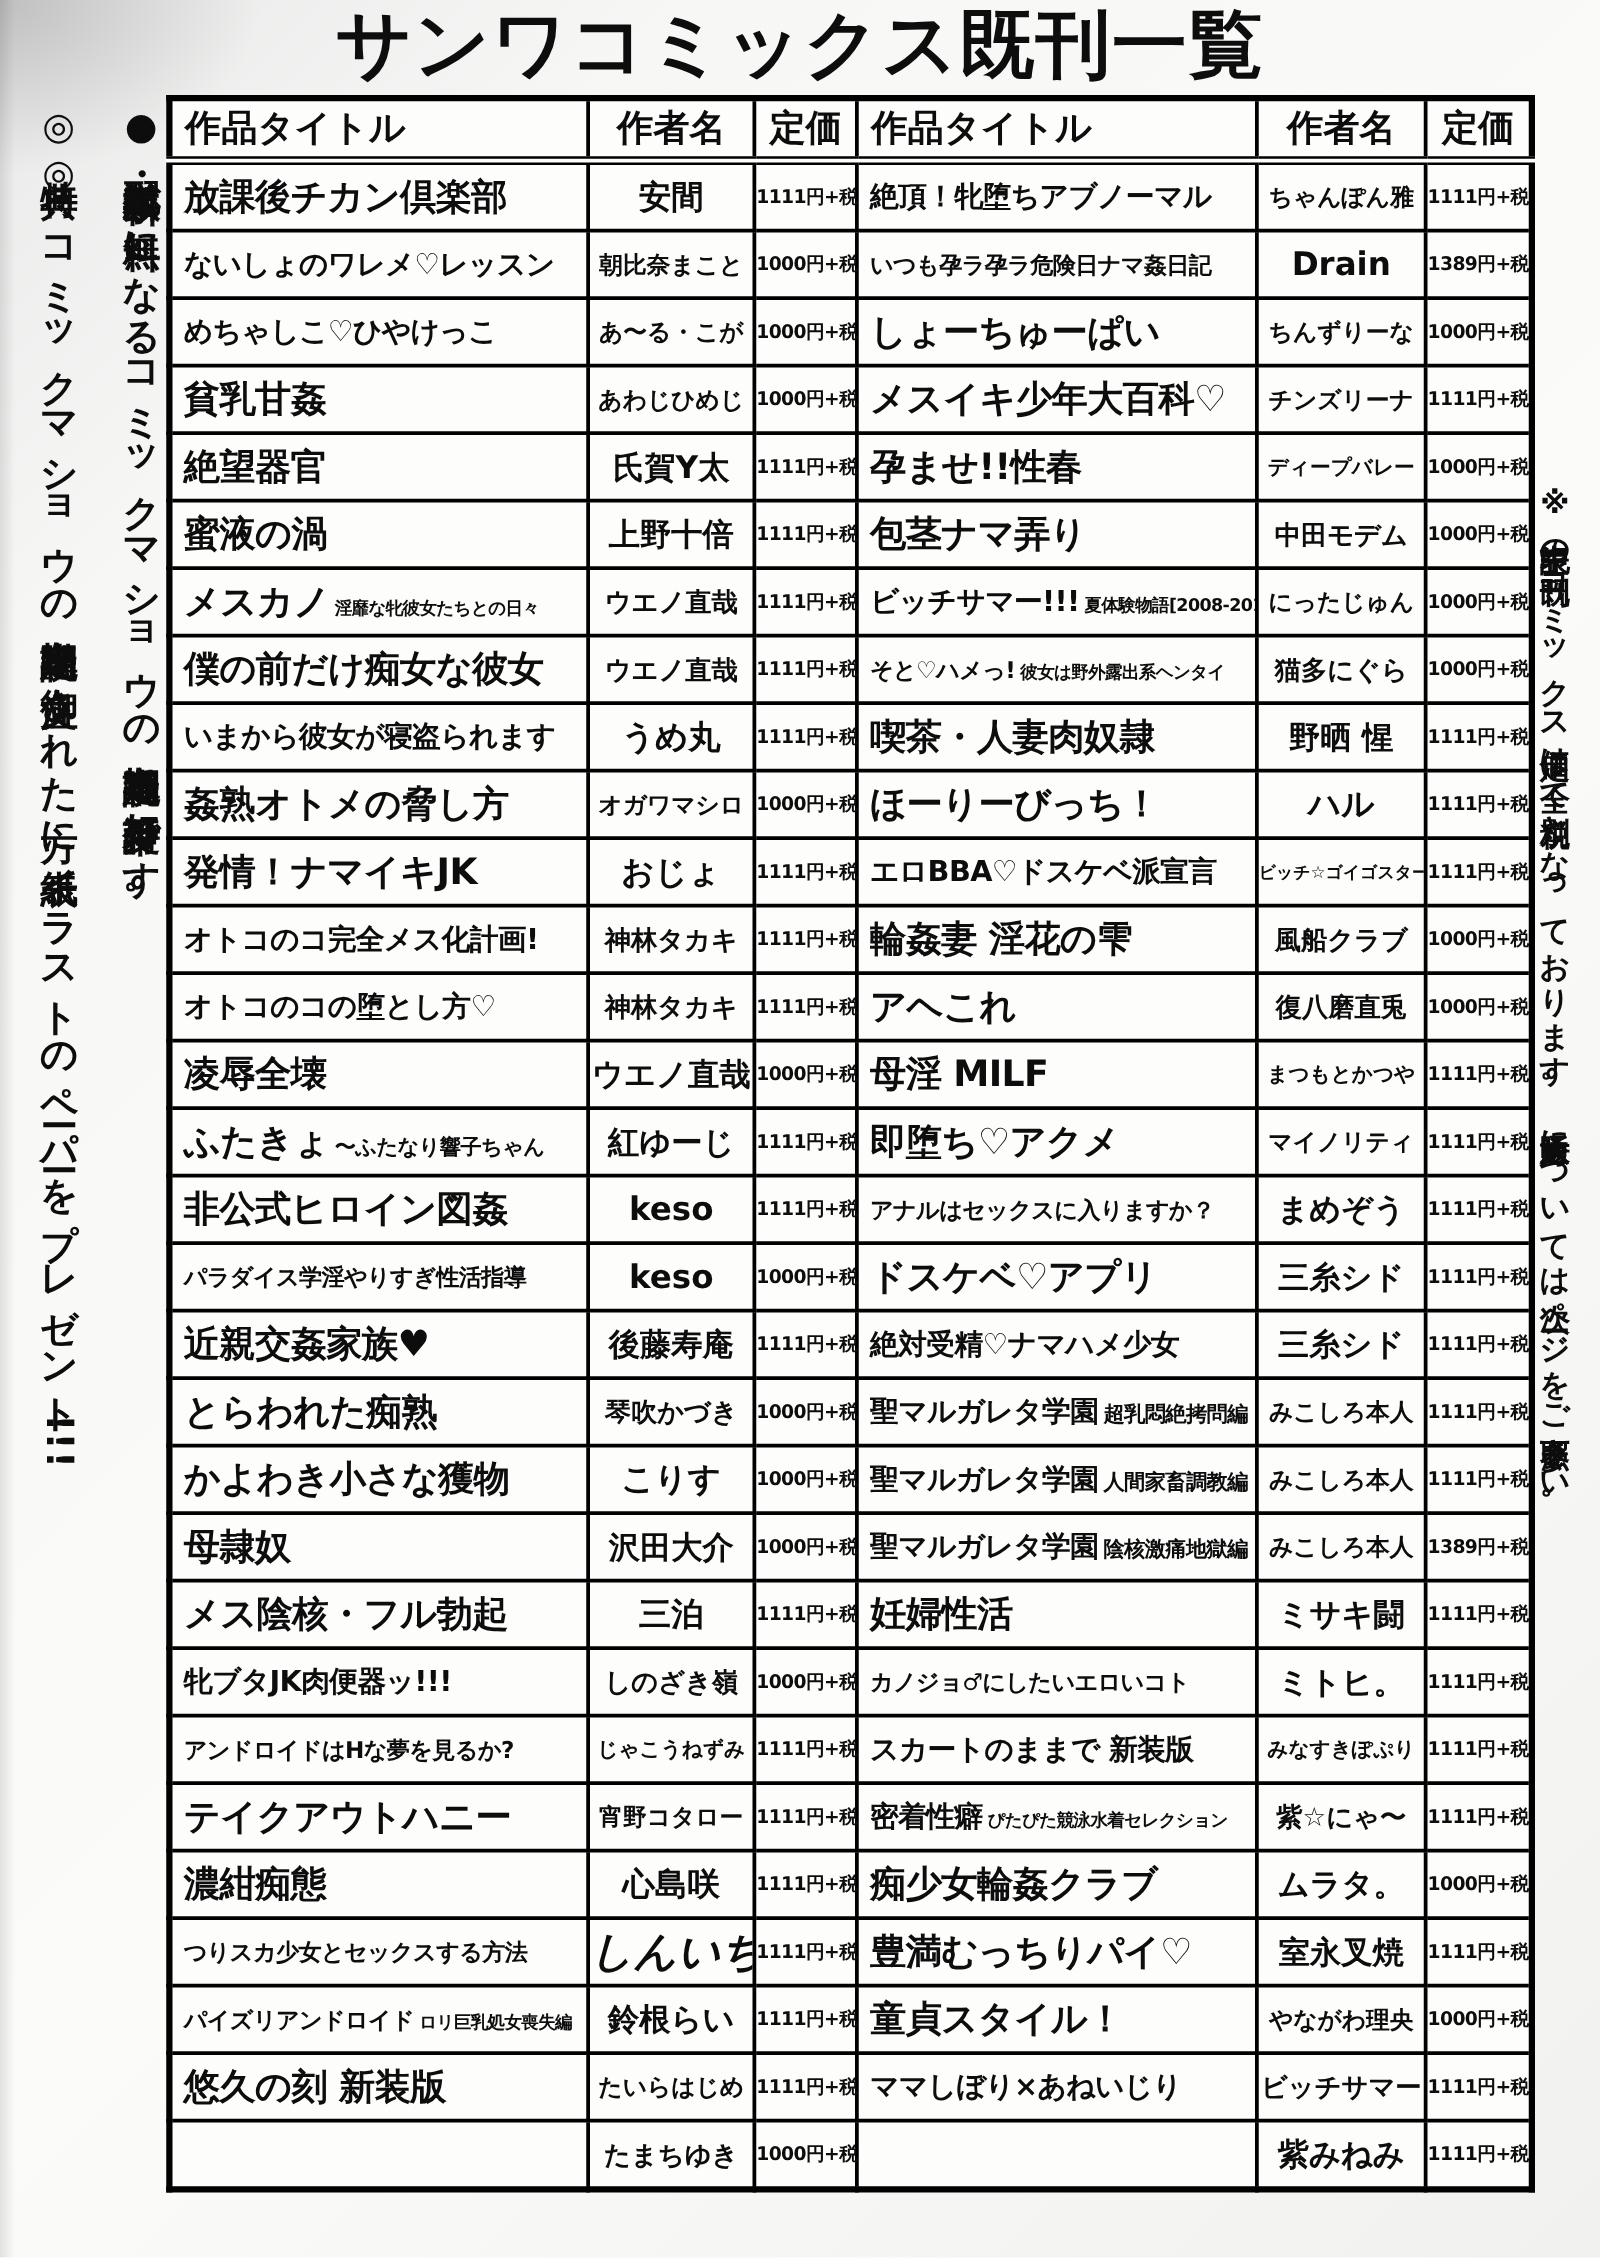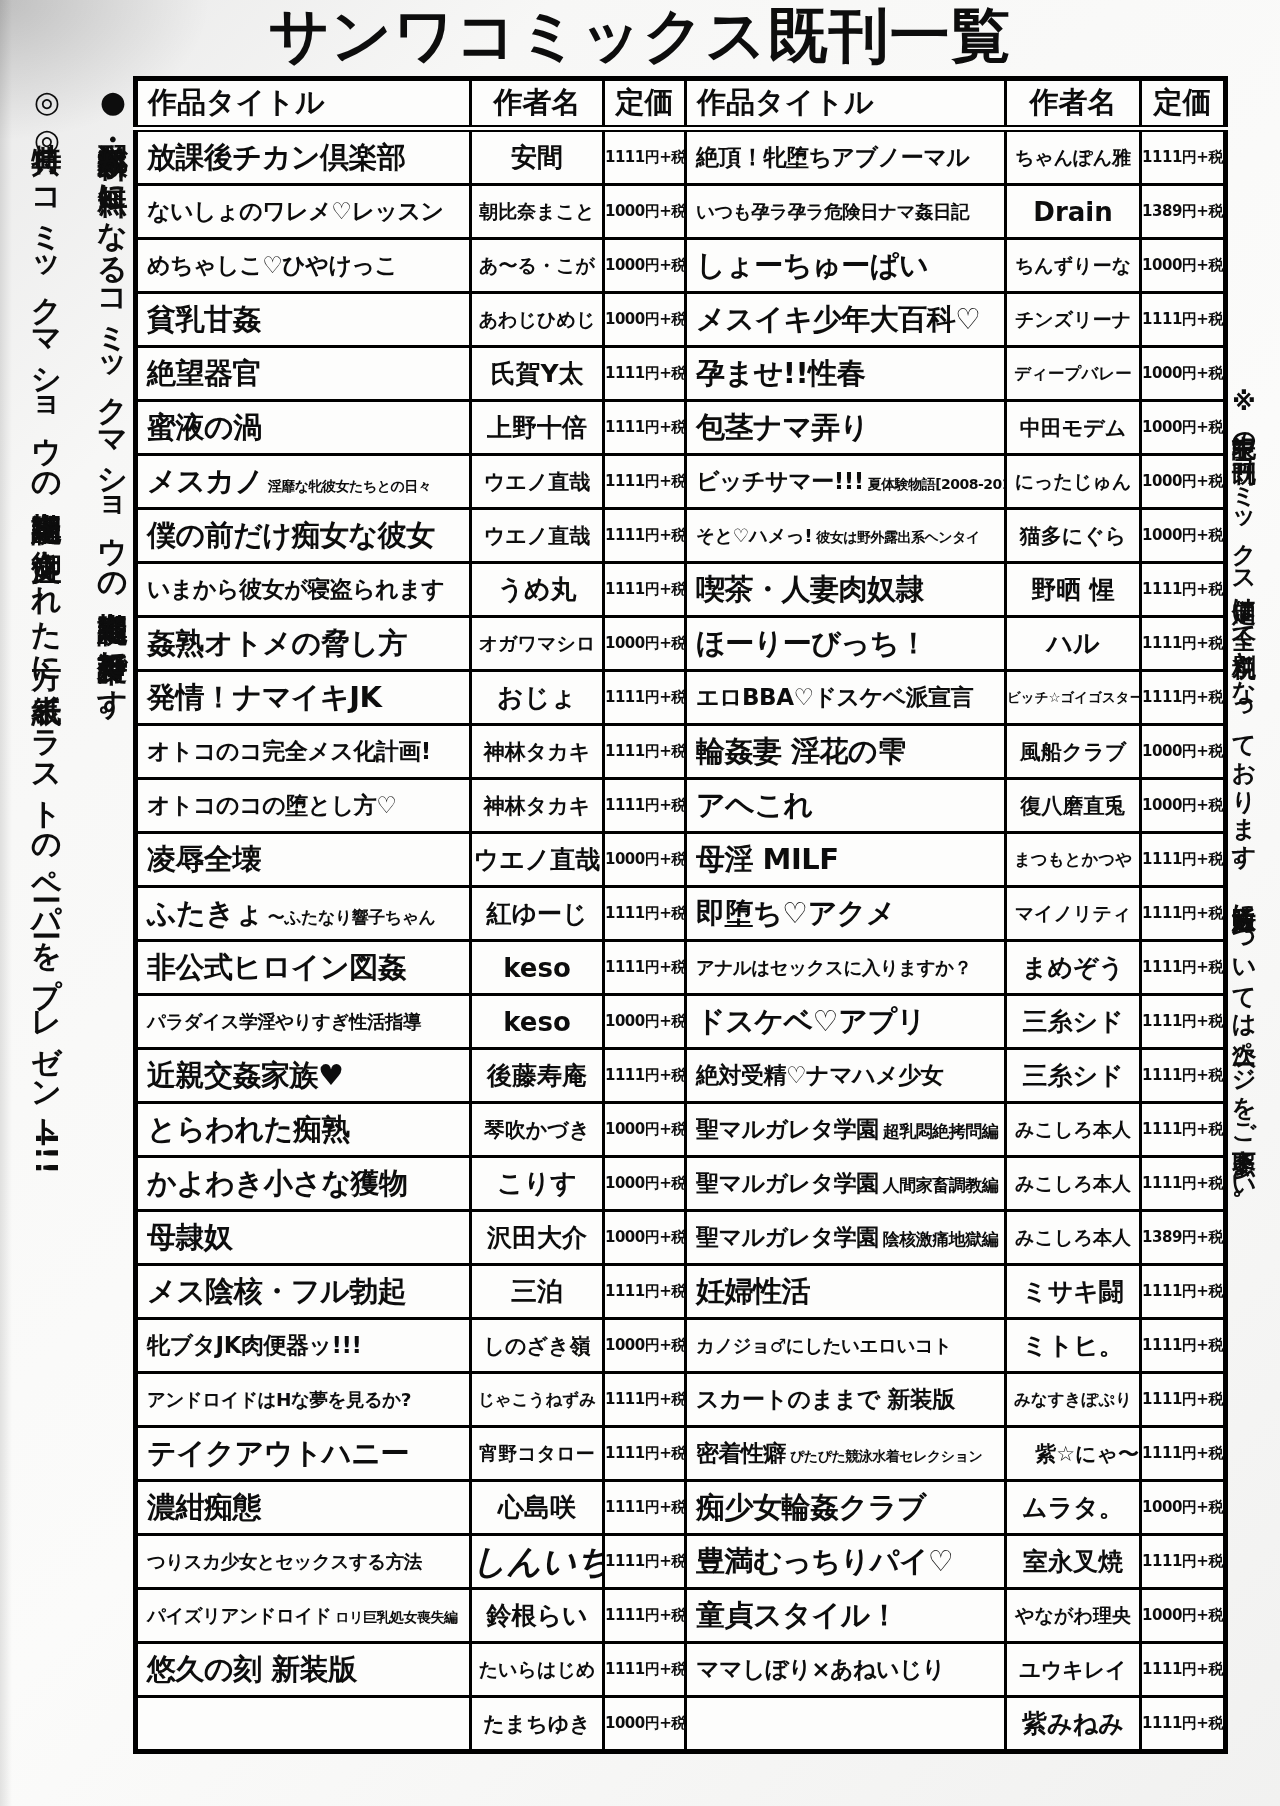--- a/index.html
+++ b/index.html
@@ -269,21 +269,21 @@
         <td class="p-cell">1111円+税</td>
         <td class="t-cell"><span class="t md">スカートのままで 新装版</span></td>
         <td class="a-cell" style="font-size: 16.5px;">みなすきぽぷり</td>
         <td class="p-cell">1111円+税</td>
       </tr>
       <tr>
         <td class="t-cell"><span class="t lg">テイクアウトハニー</span></td>
         <td class="a-cell" style="font-size: 19px;">宵野コタロー</td>
         <td class="p-cell">1111円+税</td>
         <td class="t-cell"><span class="t md">密着性癖</span><span class="sub xs">ぴたぴた競泳水着セレクション</span></td>
-        <td class="a-cell" style="font-size: 21px; text-align: right;">紫☆にゃ〜</td>
+        <td class="a-cell" style="font-size: 21px;">紫☆にゃ〜</td>
         <td class="p-cell">1111円+税</td>
       </tr>
       <tr>
         <td class="t-cell"><span class="t lg">濃紺痴態</span></td>
         <td class="a-cell" style="font-size: 26px;">心島咲</td>
         <td class="p-cell">1111円+税</td>
         <td class="t-cell"><span class="t lg">痴少女輪姦クラブ</span></td>
         <td class="a-cell" style="font-size: 25px;">ムラタ。</td>
         <td class="p-cell">1000円+税</td>
       </tr>
@@ -301,21 +301,21 @@
         <td class="p-cell">1111円+税</td>
         <td class="t-cell"><span class="t lg">童貞スタイル！</span></td>
         <td class="a-cell" style="font-size: 19px;">やながわ理央</td>
         <td class="p-cell">1000円+税</td>
       </tr>
       <tr>
         <td class="t-cell"><span class="t lg">悠久の刻 新装版</span></td>
         <td class="a-cell" style="font-size: 19px;">たいらはじめ</td>
         <td class="p-cell">1111円+税</td>
         <td class="t-cell"><span class="t md">ママしぼり×あねいじり</span></td>
-        <td class="a-cell" style="font-size: 21px;">ユウキレイ</td>
+        <td class="a-cell" style="font-size: 21px;">ビッチサマー</td>
         <td class="p-cell">1111円+税</td>
       </tr>
       <tr>
         <td class="t-cell"></td>
         <td class="a-cell" style="font-size: 21px;">たまちゆき</td>
         <td class="p-cell">1000円+税</td>
         <td class="t-cell"></td>
         <td class="a-cell" style="font-size: 25px;">紫みねみ</td>
         <td class="p-cell">1111円+税</td>
       </tr>

